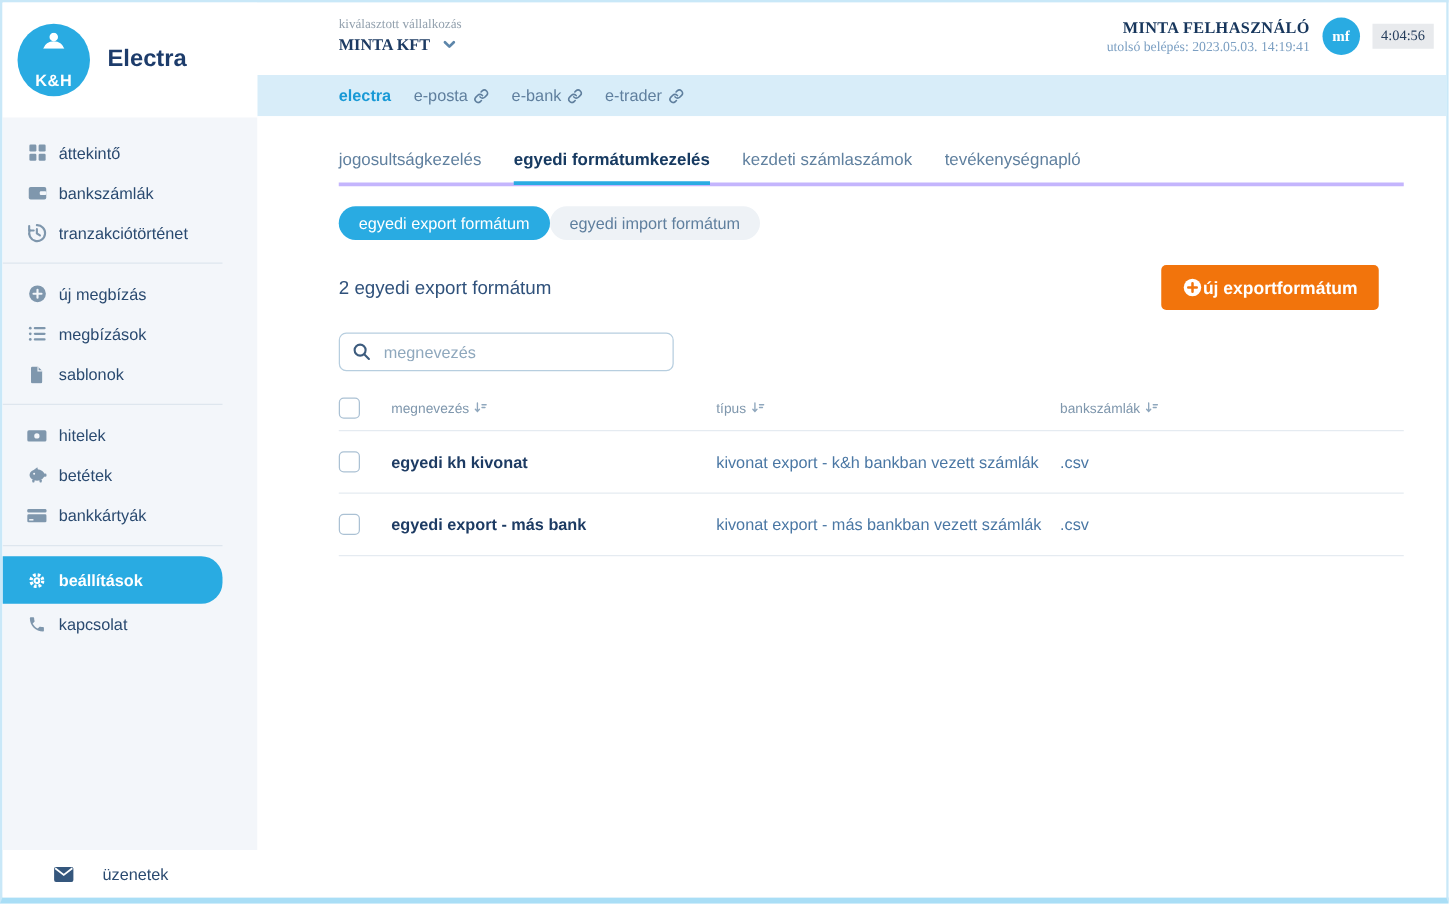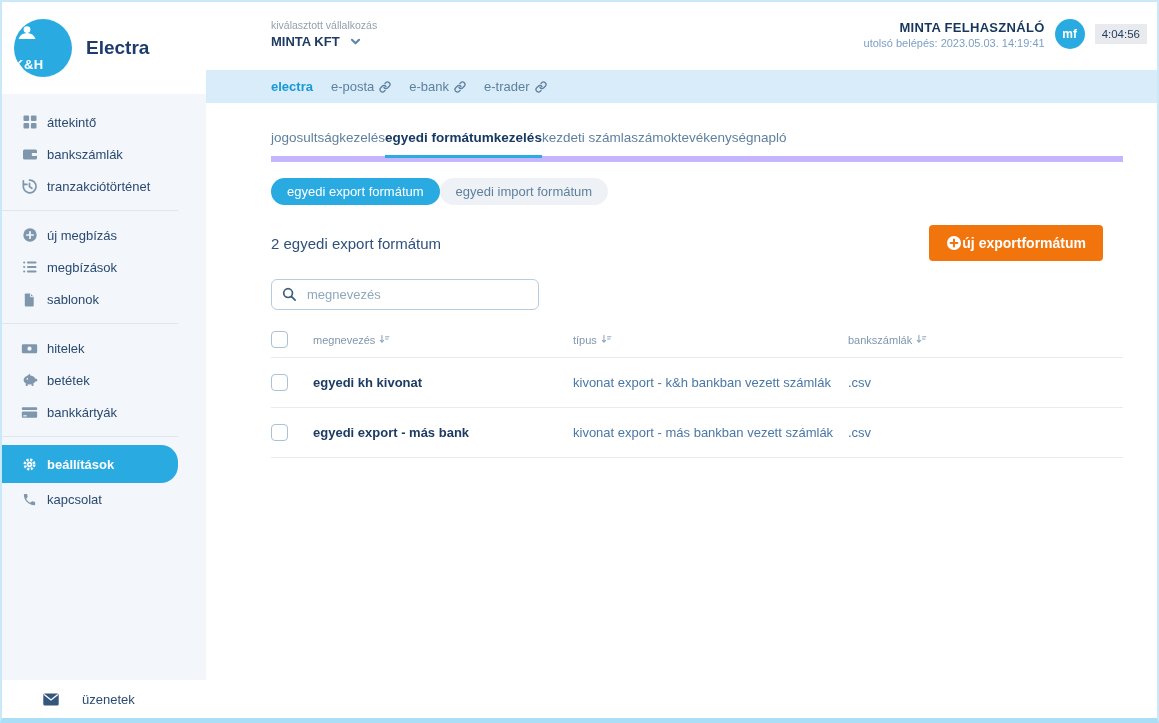--- a/index.html
+++ b/index.html
@@ -13,21 +13,21 @@
     display:flex; flex-direction:column;
     background:#fff; overflow:hidden;
   }
   .body-row { flex:1; display:flex; min-height:0; }
 
   
   .left { width:204px; display:flex; flex-direction:column; background:#fff; }
   .logo-area { height:92px; display:flex; align-items:center; padding-left:12px; background:#fff; }
   .logo-circle {
     width:58px; height:58px; border-radius:50%; background:#29abe2;
-    display:flex; flex-direction:column; align-items:flex-start; justify-content:center;
+    display:flex; flex-direction:column; align-items:center; justify-content:center;
     color:#fff; flex-shrink:0;gap:20px;
   }
   .logo-circle svg { display:block; margin-bottom:-1px; }
   .logo-kh { font-size:13px; font-weight:800; letter-spacing:0.5px; line-height:1; }
   .logo-app { margin-left:14px; font-size:19px; font-weight:600; color:#1d3c6b; }
 
   .sidebar { flex:1; background:#f3f6fa; padding-top:12px; }
   .side-item {
     height:32px; display:flex; align-items:center;
     padding-left:19px; gap:9px; cursor:pointer;
@@ -37,41 +37,41 @@
   .side-item.selected {
     height:38px; background:#29abe2; color:#fff; font-weight:700;
     border-radius:0 17px 17px 0; margin-right:28px;
   }
   .side-item.selected .ico { color:#fff; }
   .side-divider { border:none; border-top:1px solid #dee6ee; margin:8px 28px 8px 0; }
 
   
   .right { flex:1; display:flex; flex-direction:column; min-width:0; }
 
-  .topbar { height:68px; display:flex; align-items:center; justify-content:space-between; padding:0 10px 4px 65px; background:#fff; }
+  .topbar { height:58px; display:flex; align-items:center; justify-content:space-between; padding:0 10px 4px 65px; background:#fff;font-family:Liberation Serif, serif; }
   .company { display:flex; flex-direction:column; gap:3px; cursor:pointer; }
   .company-label { font-size:10.5px; color:#93a1ae; }
   .company-name-row { display:flex; align-items:center; gap:10px; font-size:13px; font-weight:700; color:#1d3b63; }
   .company-name-row .chev { color:#5d86aa; display:flex; }
 
   .userbox { display:flex; align-items:center; gap:10px; }
   .user-text { text-align:right; }
   .user-name { font-size:13px; font-weight:700; color:#17365c; letter-spacing:0.3px; }
   .last-login { font-size:11px; color:#7b9fc2; margin-top:2px; }
   .avatar { width:30px; height:30px; border-radius:50%; background:#29abe2; color:#fff; font-size:12px; font-weight:700; display:flex; align-items:center; justify-content:center; cursor:pointer; }
   .timer { background:#e8eaed; color:#253d5c; font-size:11.5px; padding:4px 7px; border-radius:0; }
 
   .navbar { height:33px; background:#d8edf9; display:flex; align-items:center; gap:18px; padding-left:65px; }
   .nav-item { display:flex; align-items:center; gap:5px; font-size:13px; color:#5f7f9e; cursor:pointer; }
   .nav-item.active { color:#1899d6; font-weight:700; }
   .nav-item .lnk { color:#5f7f9e; display:flex; }
 
   .content { flex:1; padding:27px 34px 0 65px; background:#fff; min-height:0; }
 
-  .tabs { display:flex; border-bottom:6px solid #c4b5fd; }
+  .tabs { display:flex; gap:26px; border-bottom:3px solid #c4b5fd; }
   .tab { font-size:13.5px; color:#60809f; padding-bottom:10px; cursor:pointer; }
   .tab.active { color:#173a61; font-weight:700; border-bottom:3px solid #2aabe3; margin-bottom:-2px; }
 
   .pills { display:flex; margin-top:16px; }
   .pill { height:27px; border-radius:14px; padding:0 16px; display:flex; align-items:center; font-size:13px; cursor:pointer; background:#eef2f6; color:#5f7f9e; }
   .pill.active { background:#29abe2; color:#fff; }
 
   .count-row { margin-top:20px; display:flex; align-items:center; justify-content:space-between; padding-right:20px; }
   .count-text { font-size:15px; color:#2f517b; }
   .new-btn {

